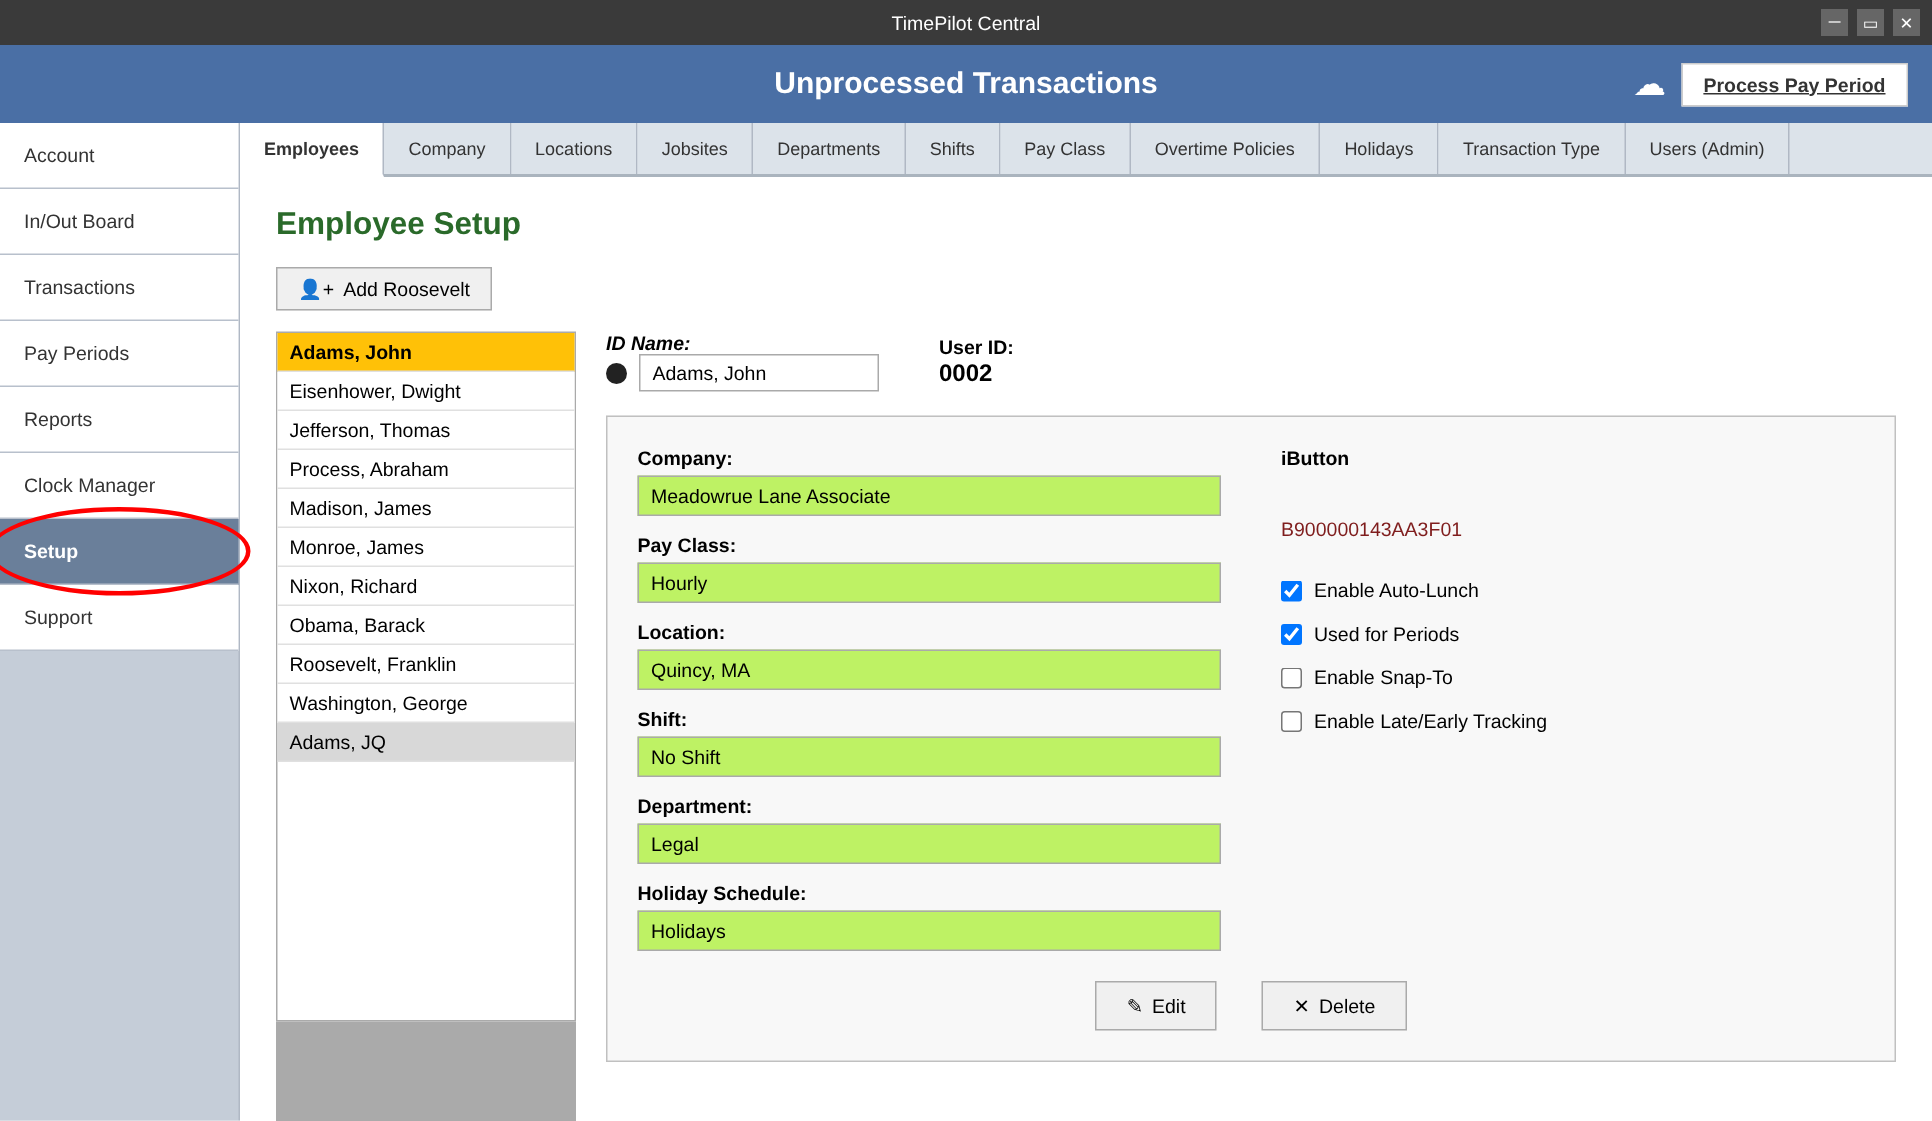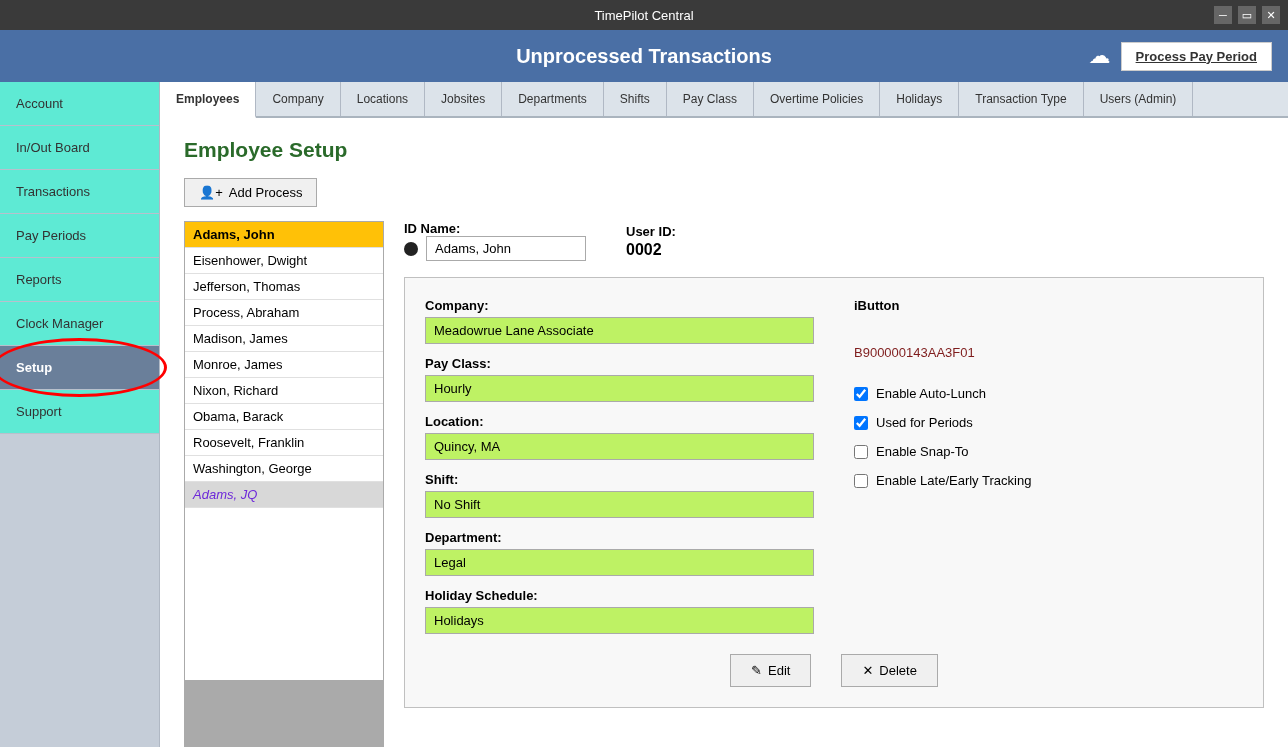--- a/index.html
+++ b/index.html
@@ -84,21 +84,21 @@
       display: flex;
       flex-direction: column;
       border-right: 1px solid #b0b8c4;
     }
     .sidebar-item {
       padding: 14px 16px;
       color: #333;
       cursor: pointer;
       font-size: 13px;
       border-bottom: 1px solid #b8c0cc;
-      background: #5eead4;
+      background: #ffffff;
     }
     .sidebar-item.active {
       background: #6a7f9a;
       color: #fff;
       font-weight: 600;
       position: relative;
     }
 
     
     .content-area {
@@ -175,38 +175,38 @@
       min-height: 460px;
     }
     .emp-item {
       padding: 5px 8px;
       cursor: pointer;
       font-size: 13px;
       border-bottom: 1px solid #e0e0e0;
       background: #fff;
     }
     .emp-item.selected { background: #ffc107; font-weight: 600; }
-    .emp-item.italic { font-style: italic; color: #6d28d9; background: #d8d8d8; }
+    .emp-item.italic { color: #000000; background: #d8d8d8; }
     .emp-list-bottom {
       background: #aaa;
       height: 230px;
     }
 
     
     .employee-detail {
       flex: 1;
     }
 
     .id-row {
       display: flex;
       align-items: center;
       gap: 30px;
       margin-bottom: 16px;
     }
-    .id-label { font-size: 13px; font-weight: 600; }
+    .id-label { font-size: 13px; font-weight: 600; font-style: italic; }
     .id-input-wrap {
       display: flex;
       align-items: center;
       gap: 8px;
     }
     .dot-indicator {
       width: 14px;
       height: 14px;
       background: #222;
       border-radius: 50%;
@@ -349,21 +349,21 @@
       <div class="tab">Transaction Type</div>
       <div class="tab">Users (Admin)</div>
     </div>
 
     <div class="page-content">
 
       <div class="page-title">Employee Setup</div>
 
       <button class="add-employee-btn">
         <span>👤+</span>
-        <span>Add Process</span>
+        <span>Add Roosevelt</span>
       </button>
 
       <div class="employee-layout">
 
         <div>
           <div class="employee-list">
             <div class="emp-item selected">Adams, John</div>
             <div class="emp-item">Eisenhower, Dwight</div>
             <div class="emp-item">Jefferson, Thomas</div>
             <div class="emp-item">Process, Abraham</div>

